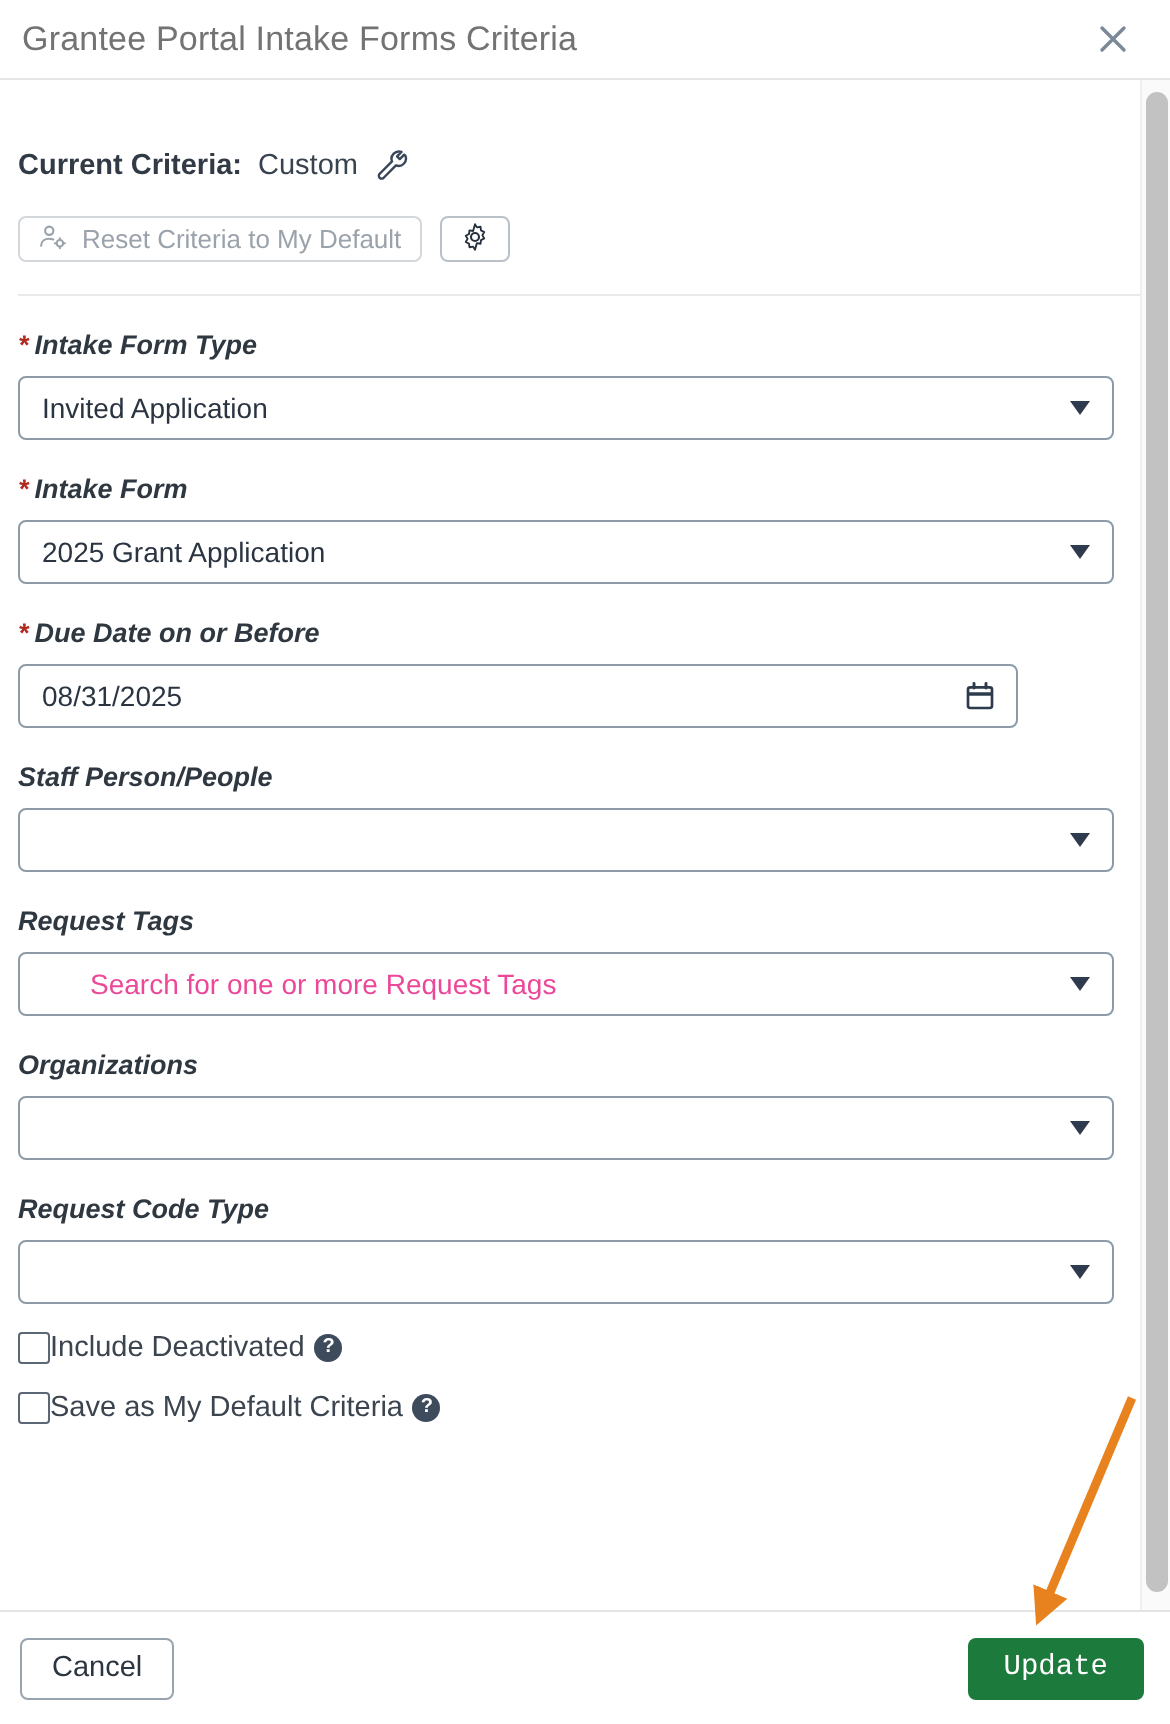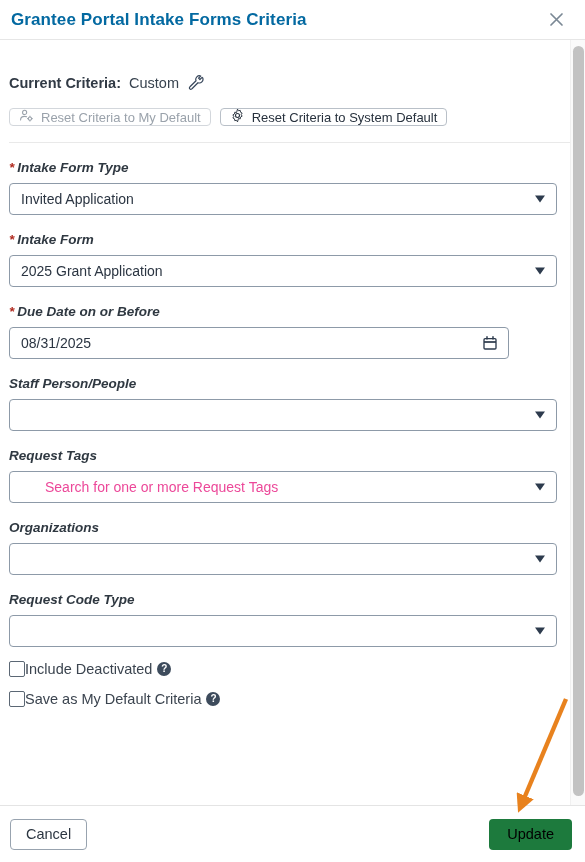--- a/index.html
+++ b/index.html
@@ -25,22 +25,22 @@
     height: 40px;
     flex: 0 0 40px;
     border-bottom: 1px solid #e6e6e6;
     display: flex;
     align-items: center;
     padding: 0 14px 0 11px;
     background: #fff;
   }
   .dlg-title {
     font-size: 17px;
-    color: #0369a1;
-    font-weight: 700;
+    color: #737373;
+    font-weight: 400;
     letter-spacing: .1px;
     flex: 1 1 auto;
     white-space: nowrap;
   }
   .close-btn {
     width: 26px; height: 26px;
     display: flex; align-items: center; justify-content: center;
     cursor: pointer;
     margin-right: 2px;
   }
@@ -98,21 +98,21 @@
   .reset-row {
     display: flex;
     align-items: center;
     margin-top: 14px;
     gap: 9px;
   }
   .btn-reset {
     display: inline-flex;
     align-items: center;
     gap: 7px;
-    height: 18px;
+    height: 23px;
     padding: 0 9px;
     border: 1px solid #d3d7dc;
     border-radius: 4px;
     background: #fff;
     font-size: 13px;
     white-space: nowrap;
     cursor: pointer;
   }
   .btn-reset.disabled {
     color: #9aa2ab;
@@ -239,23 +239,24 @@
     color: #2c3642;
     font-size: 14.5px;
     cursor: pointer;
   }
   .btn-update {
     height: 31px;
     padding: 0 18px;
     border: none;
     border-radius: 4px;
     background: #1d7a3d;
-    color: #000000;
+    color: #ffffff;
     font-size: 14.5px;
     cursor: pointer;
+    font-family: Liberation Mono, monospace;
   }
 
   
   .annot-arrow {
     position: absolute;
     left: 0; top: 0;
     width: 585px; height: 862px;
     pointer-events: none;
     z-index: 50;
   }
@@ -303,21 +304,20 @@
         <span>Reset Criteria to My Default</span>
       </div>
 
       <div class="btn-reset enabled">
         <span>
           <svg width="15" height="15" viewBox="0 0 24 24" aria-hidden="true">
             <circle cx="12" cy="12" r="3.2" fill="none" stroke="#27313d" stroke-width="1.7"></circle>
             <path d="M12 1.8l1.5 2.5 2.9-.5.4 2.9 2.6 1.4-1.5 2.5 1.5 2.5-2.6 1.4-.4 2.9-2.9-.5L12 22.2l-1.5-2.5-2.9.5-.4-2.9L4.6 16l1.5-2.5L4.6 11l2.6-1.4.4-2.9 2.9.5z" fill="none" stroke="#27313d" stroke-width="1.5" stroke-linejoin="round"></path>
           </svg>
         </span>
-        <span>Reset Criteria to System Default</span>
       </div>
     </div>
 
     <hr class="hr-divider">
 
     <div class="field">
       <label class="field-label">
         <span class="req-star">*</span><span>Intake Form Type</span>
       </label>
       <div class="ctrl">

